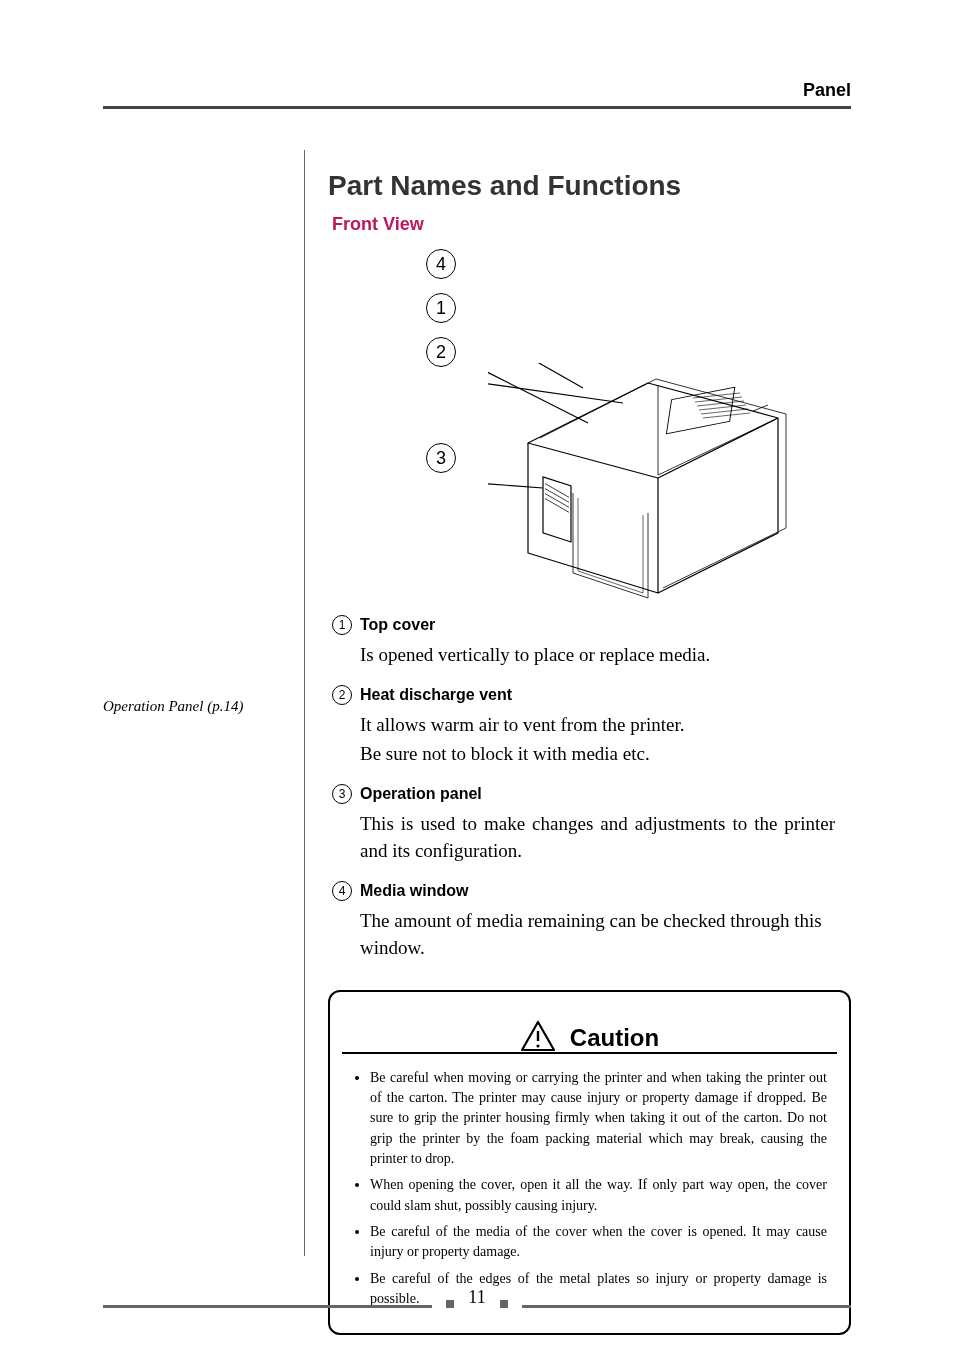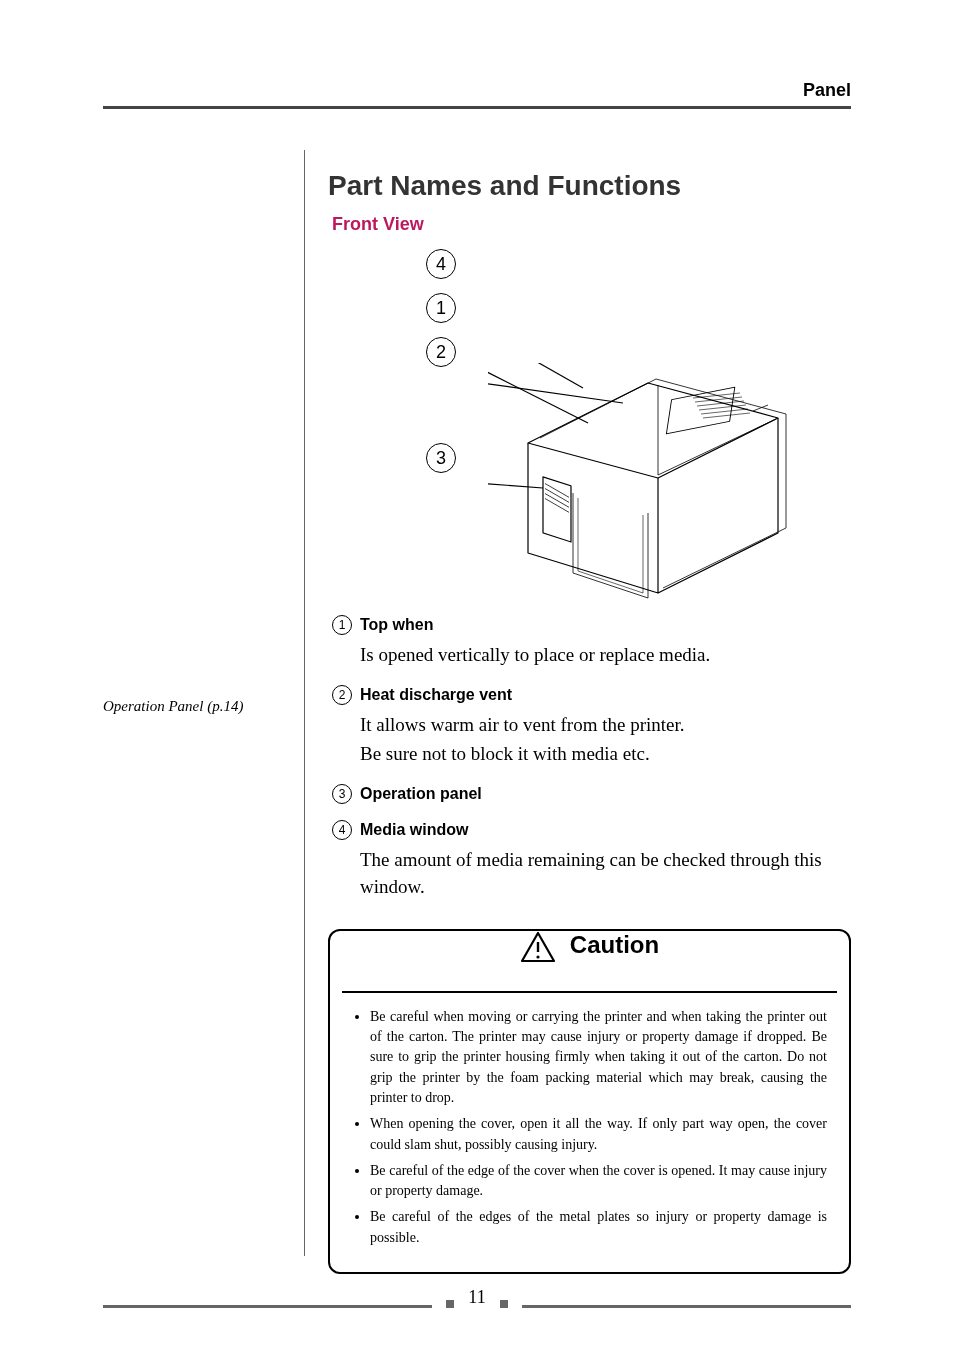--- a/index.html
+++ b/index.html
@@ -16,21 +16,21 @@
 .printer-svg{position:absolute;top:120px;left:160px;width:320px}
 .sidenote{position:absolute;left:103px;top:698px;width:180px;font-style:italic;font-size:15px}
 .items{margin-top:10px}
 .item{margin:16px 0 0 4px}
 .item-title{font-family:sans-serif;font-size:16px;font-weight:bold;display:flex;align-items:center;gap:8px;margin-bottom:6px}
 .circ-sm{width:18px;height:18px;border:1px solid #000;border-radius:50%;display:inline-flex;align-items:center;justify-content:center;font-size:12px;font-family:sans-serif;font-weight:normal}
 .item-body{margin:0 16px 0 28px;font-size:19px;line-height:1.45}
 .item-body .line2{display:block;margin-top:2px}
 .item-body.justify{text-align:justify;text-justify:inter-word}
 .caution-box{margin-top:28px;border:2px solid #000;border-radius:12px;position:relative}
-.caution-head{height:60px;display:flex;align-items:flex-start;justify-content:center;gap:14px}
+.caution-head{height:60px;display:flex;align-items:flex-end;justify-content:center;gap:14px}
 .caution-rule{position:absolute;left:12px;right:12px;top:60px;height:2px;background:#000}
 .caution-title{font-family:sans-serif;font-size:24px;font-weight:bold}
 .caution-icon svg{display:block}
 .caution-body{padding:16px 22px 18px 22px}
 .caution-body ul{margin:0;padding-left:18px}
 .caution-body li{font-size:14px;line-height:1.45;margin-bottom:6px;text-align:justify}
 .footer{position:absolute;left:103px;right:103px;bottom:40px;display:flex;align-items:flex-end;gap:14px}
 .footer .bar{flex:1;height:3px;background:#666}
 .footer .pn{font-family:serif;font-size:18px}
 .sq{width:8px;height:8px;background:#666}
@@ -90,36 +90,37 @@
           <line x1="-90" y1="8" x2="135" y2="40"></line>
           <line x1="-90" y1="114" x2="55" y2="125"></line>
         </g>
       </svg>
     </div>
 
     <div class="items">
       <div class="item">
         <div class="item-title">
             <span class="circ-sm">1</span>
-            <span>Top when</span>
+            <span>Top cover</span>
           </div>
         <div class="item-body">Is opened vertically to place or replace media.</div>
       </div>
       <div class="item">
         <div class="item-title">
             <span class="circ-sm">2</span>
             <span>Heat discharge vent</span>
           </div>
         <div class="item-body"><span>It allows warm air to vent from the printer.</span><span class="line2">Be sure not to block it with media etc.</span></div>
       </div>
       <div class="item">
         <div class="item-title">
             <span class="circ-sm">3</span>
             <span>Operation panel</span>
           </div>
+        <div class="item-body justify">This is used to make changes and adjustments to the printer and its configuration.</div>
       </div>
       <div class="item">
         <div class="item-title">
             <span class="circ-sm">4</span>
             <span>Media window</span>
           </div>
         <div class="item-body">The amount of media remaining can be checked through this window.</div>
       </div>
     </div>
 
@@ -132,21 +133,21 @@
               <circle cx="18" cy="26" r="1.6" fill="#000"></circle>
             </svg>
         </span>
         <span class="caution-title">Caution</span>
       </div>
       <div class="caution-rule"></div>
       <div class="caution-body">
         <ul>
           <li>Be careful when moving or carrying the printer and when taking the printer out of the carton. The printer may cause injury or property damage if dropped. Be sure to grip the printer housing firmly when taking it out of the carton. Do not grip the printer by the foam packing material which may break, causing the printer to drop.</li>
           <li>When opening the cover, open it all the way. If only part way open, the cover could slam shut, possibly causing injury.</li>
-          <li>Be careful of the edge of the cover when the cover is opened. It may cause injury or property damage.</li>
+          <li>Be careful of the media of the cover when the cover is opened. It may cause injury or property damage.</li>
           <li>Be careful of the edges of the metal plates so injury or property damage is possible.</li>
         </ul>
       </div>
     </div>
   </div>
 
   <div class="footer">
     <div class="bar"></div>
     <div class="sq"></div>
     <div class="pn">11</div>

